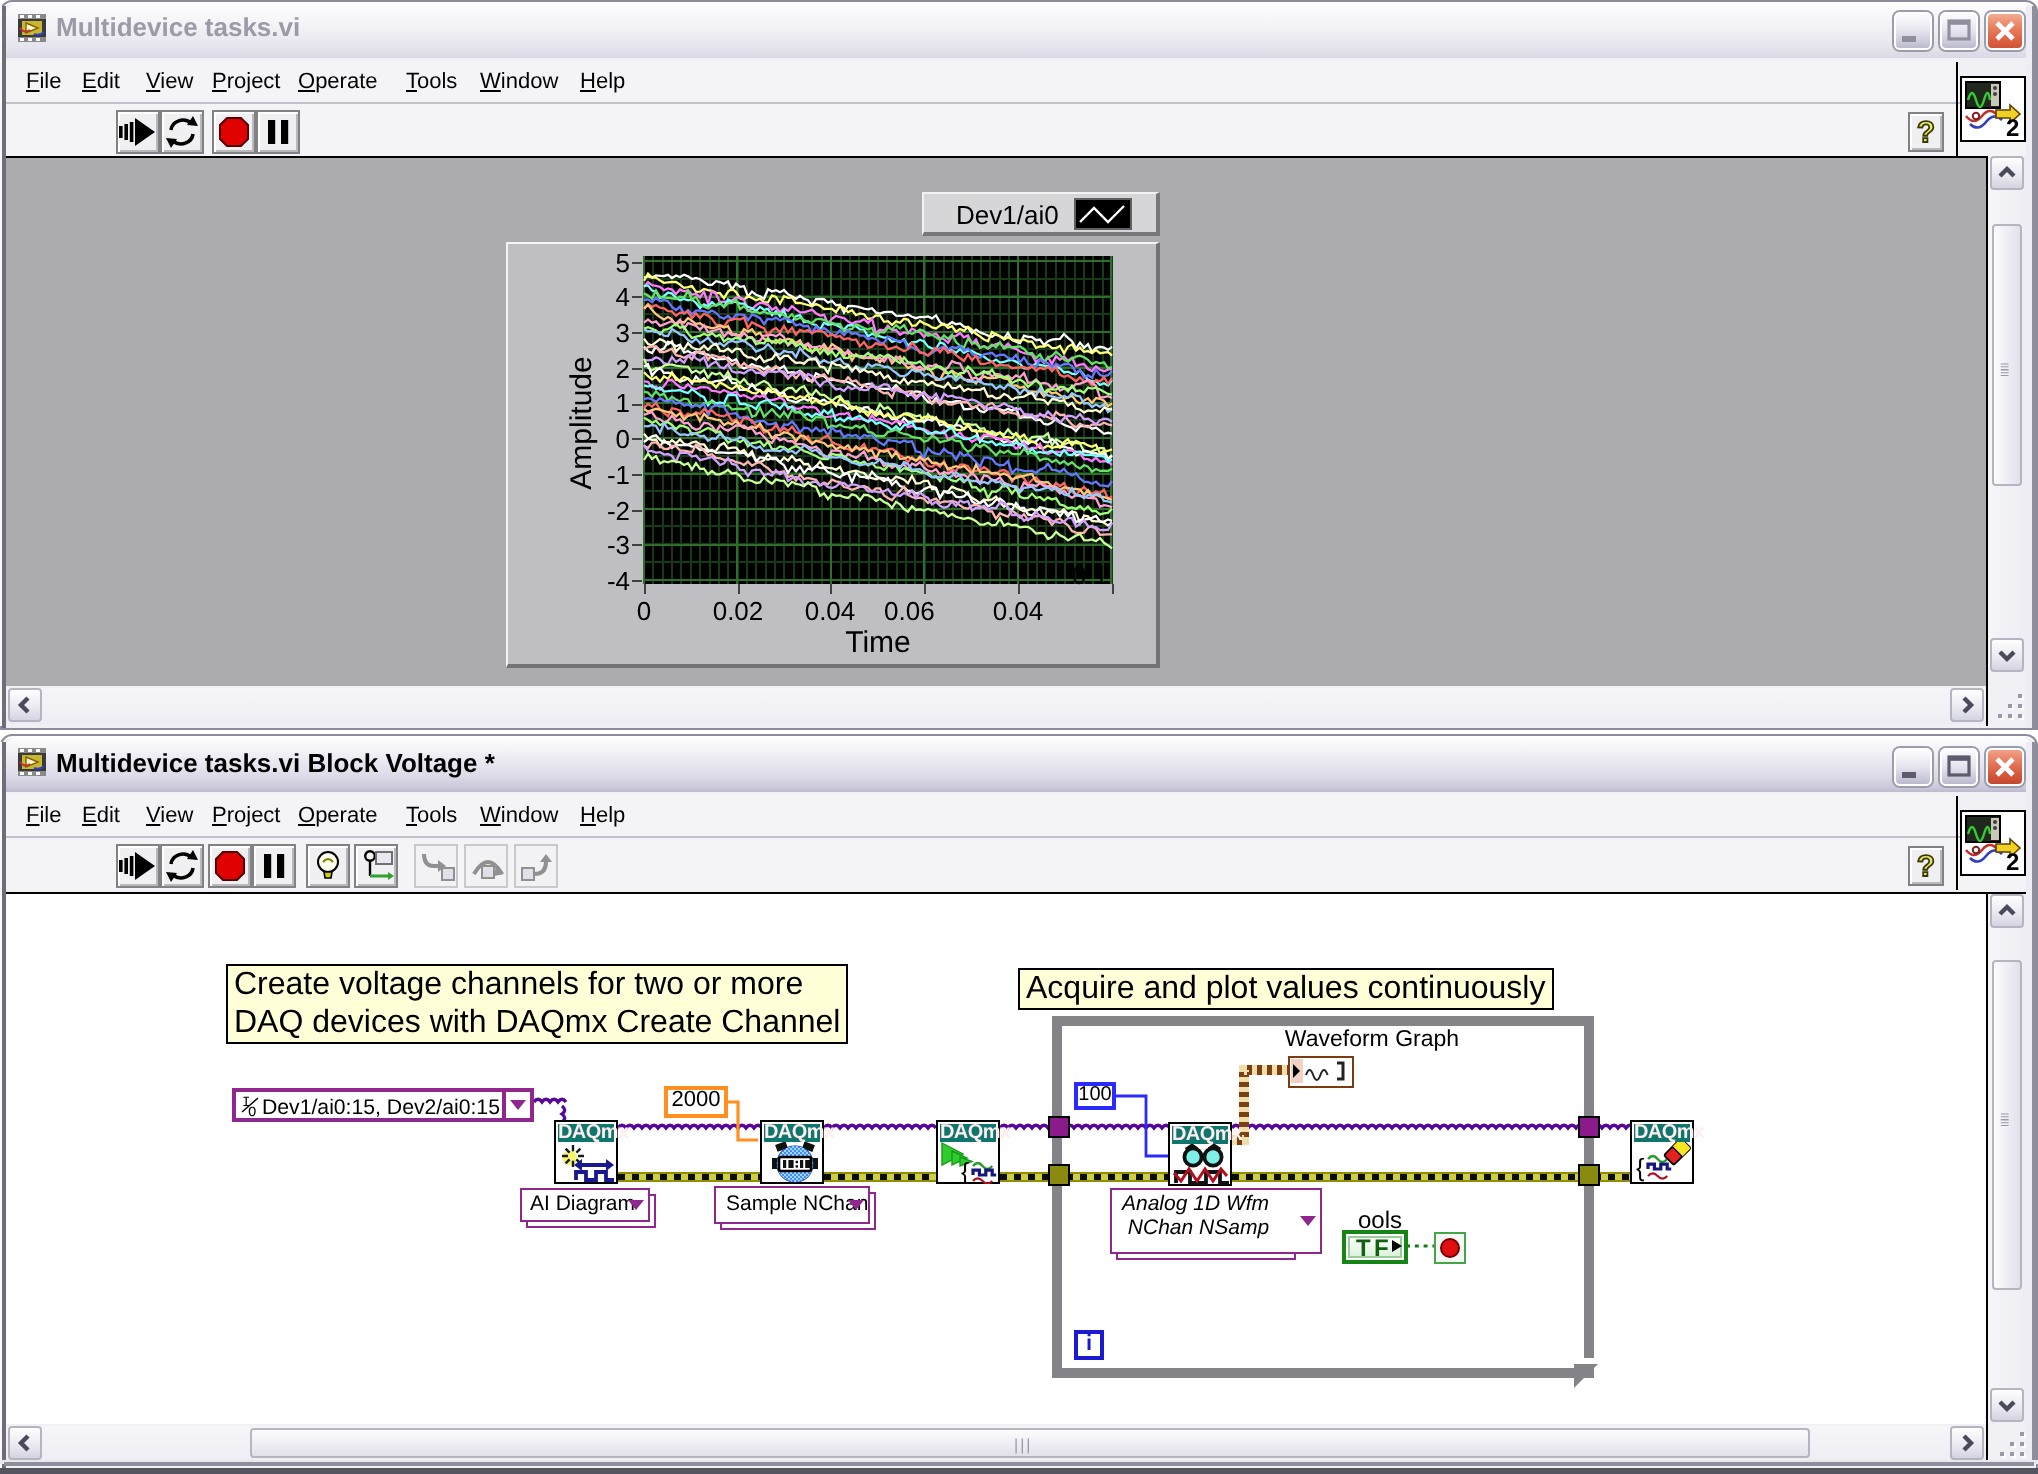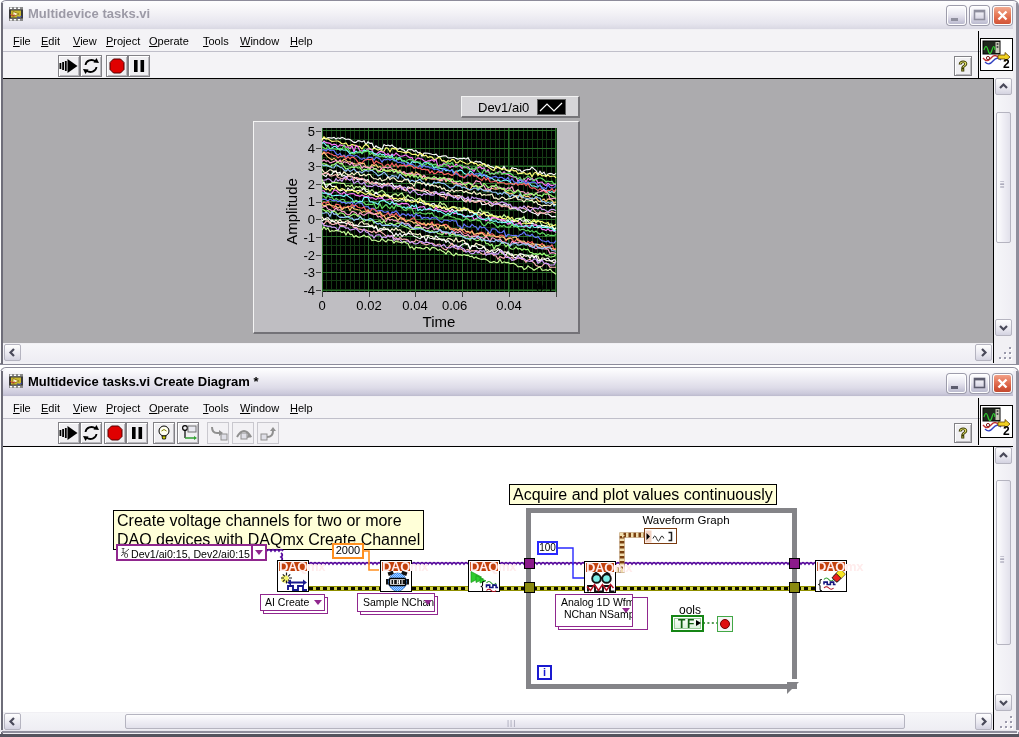--- a/index.html
+++ b/index.html
@@ -39,22 +39,22 @@
  background:linear-gradient(180deg,#fefefe,#e9e8f0 60%,#d4d3e1);}
 .sthumbv{position:absolute;width:15px;border:1px solid #b5b4c0;border-radius:2px;
  background:linear-gradient(90deg,#fdfdfe,#efeef5 50%,#e2e1eb);}
 .sthumbh{position:absolute;height:15px;border:1px solid #b5b4c0;border-radius:2px;
  background:linear-gradient(180deg,#fdfdfe,#efeef5 50%,#e2e1eb);}
 .grip{position:absolute;color:#9a99ab;font-size:8px;letter-spacing:1px;}
 
 .lbl{position:absolute;background:#ffffd8;border:1px solid #000;color:#000;
  font-size:16px;line-height:19px;padding:0 3px;white-space:nowrap;}
 .dico{position:absolute;width:32px;height:32px;background:#fff;border:1px solid #000;}
-.dhdr{position:absolute;left:1px;right:1px;top:1px;height:9px;background:#c2410c;
- color:#ffecec;font-size:13px;font-weight:bold;line-height:9px;text-align:center;letter-spacing:-0.3px;}
+.dhdr{position:absolute;left:1px;right:1px;top:1px;height:9px;background:#0f766e;
+ color:#ffecec;font-size:10px;font-weight:bold;line-height:9px;text-align:center;letter-spacing:-0.3px;}
 .ring{position:absolute;background:#fff;border:1px solid #90278e;color:#000;font-size:10.5px;white-space:nowrap;overflow:hidden;}
 .ringsh{position:absolute;background:#fff;border:1px solid #90278e;}
 .ring .tri{position:absolute;right:2px;width:0;height:0;border-left:4.5px solid transparent;
  border-right:4.5px solid transparent;border-top:5.5px solid #90278e;}
 .errw{position:absolute;top:586px;height:5px;background:#cece42;
  border-top:1px solid #8f8f00;border-bottom:1px solid #8f8f00;}
 .errw i{position:absolute;left:0;right:0;top:0;height:3px;
  background:repeating-linear-gradient(90deg,#0c0c00 0 3.6px,#cece42 3.6px 7px);}
 .tunnel{position:absolute;width:11px;height:11px;border:1px solid #000;}
 .dtext{position:absolute;color:#000;font-size:12px;white-space:nowrap;}
@@ -346,21 +346,21 @@
 <rect x="10" y="1.5" width="2" height="1.5" fill="#fff"></rect>
     <rect x="2" y="13" width="2" height="1.5" fill="#fff"></rect>
 <rect x="6" y="13" width="2" height="1.5" fill="#fff"></rect>
     <rect x="10" y="13" width="2" height="1.5" fill="#fff"></rect>
 <rect x="3" y="4.5" width="10" height="7" fill="#c8b830"></rect>
 <path d="M5 5.5 L11 8 L5 10.5 Z" fill="#fff8d0" stroke="#806000" stroke-width="0.7"></path>
 <path d="M2 8 q2 3 5 1" stroke="#c03030" fill="none" stroke-width="1"></path>
 <path d="M9 11 q3 1 5 -1" stroke="#3040c0" fill="none" stroke-width="1"></path>
 </svg>
 <div class="ttext" style="top:0;left:0;position:static;"></div>
-<div class="abs" style="left:28px;top:374px;font-size:13px;font-weight:bold;color:#000;">Multidevice tasks.vi Create Diagram *</div>
+<div class="abs" style="left:28px;top:374px;font-size:13px;font-weight:bold;color:#000;">Multidevice tasks.vi Block Voltage *</div>
 <div class="wbtn" style="left:947px;top:374px;">
     <svg width="17" height="17">
       <rect x="3" y="11" width="7" height="3" fill="#5c5c6e"></rect>
     </svg>
   </div>
 <div class="wbtn" style="left:970px;top:374px;">
     <svg width="17" height="17">
       <rect x="3.5" y="3.5" width="10" height="9" fill="none" stroke="#5c5c6e" stroke-width="1.6"></rect>
       <rect x="3.5" y="3" width="10" height="2.4" fill="#5c5c6e"></rect>
     </svg>
@@ -441,21 +441,21 @@
 <path d="M3 11 q2 -7 4 0 t4 0 t3 0" stroke="#30d030" fill="none" stroke-width="1.2"></path>
 <path d="M2 19 q4 5 8 0 t8 0" stroke="#c03030" fill="none" stroke-width="1.3"></path>
 <path d="M4 23 q4 4 8 -1 t8 -1" stroke="#3040c0" fill="none" stroke-width="1.3"></path>
 <circle cx="7" cy="19" r="1.6" fill="#fff" stroke="#802020"></circle>
 <path d="M17 16 L24 16 L24 13.5 L29 18 L24 22.5 L24 20 L17 20 Z" fill="#f0d020" stroke="#604000" stroke-width="0.8"></path>
 <text x="22" y="29" font-size="12" font-weight="bold" fill="#000" font-family="Liberation Sans">2</text>
 </svg></div>
 <div class="blackline" style="top:446px;"></div>
 <div class="abs" style="left:3px;top:447px;width:990px;height:265px;background:#fff;"></div>
 <div class="vline" style="left:993px;top:447px;height:283px;"></div>
-<div class="lbl" style="left:113px;top:482px;margin-top:28px;">Create voltage channels for two or more<br>DAQ devices with DAQmx Create Channel</div>
+<div class="lbl" style="left:113px;top:482px;">Create voltage channels for two or more<br>DAQ devices with DAQmx Create Channel</div>
 <div class="lbl" style="left:509px;top:484px;">Acquire and plot values continuously</div>
 <div class="abs" style="left:526px;top:508px;width:271px;height:181px;border:5px solid #848488;"></div>
 <div class="abs" style="left:792px;top:679px;width:5px;height:5px;background:#fff;"></div>
 <div class="abs" style="left:787px;top:682px;width:0;height:0;border-top:12px solid #848488;border-right:12px solid transparent;"></div>
 <div class="errw" style="left:309px;width:71px;">
     <i></i>
   </div>
 <div class="errw" style="left:412px;width:56px;">
     <i></i>
   </div>
@@ -585,30 +585,30 @@
 <path d="M7 17 q2.4 -2.6 4.8 0 t4.8 0" stroke="#b01020" fill="none" stroke-width="1.1"></path>
 <g transform="rotate(-45 22 4.5)">
         <rect x="15.5" y="1" width="12" height="7" rx="1" fill="#e82020" stroke="#000" stroke-width="0.9"></rect>
 <path d="M21.5 1 L26.5 1 A1 1 0 0 1 27.5 2 L27.5 7 A1 1 0 0 1 26.5 8 L21.5 8 Z" fill="#f5e625"></path>
 <path d="M21.5 1 L21.5 8" stroke="#000" stroke-width="0.7"></path>
       </g>
     </svg>
   </div>
 <div class="ringsh" style="left:263px;top:597px;width:65px;height:17px;"></div>
 <div class="ring" style="left:260px;top:594px;width:65px;height:17px;">
-    <div class="abs" style="left:4px;top:1px;">AI Create</div>
+    <div class="abs" style="left:4px;top:1px;">AI Diagram</div>
     <div class="tri" style="top:5px;"></div>
   </div>
 <div class="ringsh" style="left:360px;top:596px;width:78px;height:19px;"></div>
 <div class="ring" style="left:357px;top:593px;width:78px;height:19px;">
     <div class="abs" style="left:5px;top:2px;">Sample NChan</div>
     <div class="tri" style="top:6px;"></div>
   </div>
 <div class="ringsh" style="left:558px;top:597px;width:90px;height:33px;"></div>
-<div class="ring" style="left:555px;top:594px;width:78px;height:33px;">
+<div class="ring" style="left:555px;top:594px;width:106px;height:33px;font-style:italic;">
     <div class="abs" style="left:5px;top:1px;">Analog 1D Wfm<br>&nbsp;NChan NSamp</div>
     <div class="tri" style="top:13px;"></div>
   </div>
 <div class="dtext" style="left:640px;top:514px;width:92px;text-align:center;font-size:11.5px;">Waveform Graph</div>
 <div class="abs" style="left:644px;top:528px;width:33px;height:16px;background:#fff;border:1.5px solid #7a3b10;">
 <svg width="30" height="13">
       <rect x="0.5" y="0.5" width="6" height="12" fill="#f2d2c2"></rect>
 <path d="M1.5 3 L5 6.5 L1.5 10 Z" fill="#000"></path>
 <path d="M8 8.5 q1.8 -5 3.6 0 t3.6 0 t3.6 0" stroke="#222" fill="none" stroke-width="1"></path>
 <path d="M23.5 2.5 L26.5 2.5 L26.5 10.5 L23.5 10.5" stroke="#222" fill="none" stroke-width="1.5"></path>

